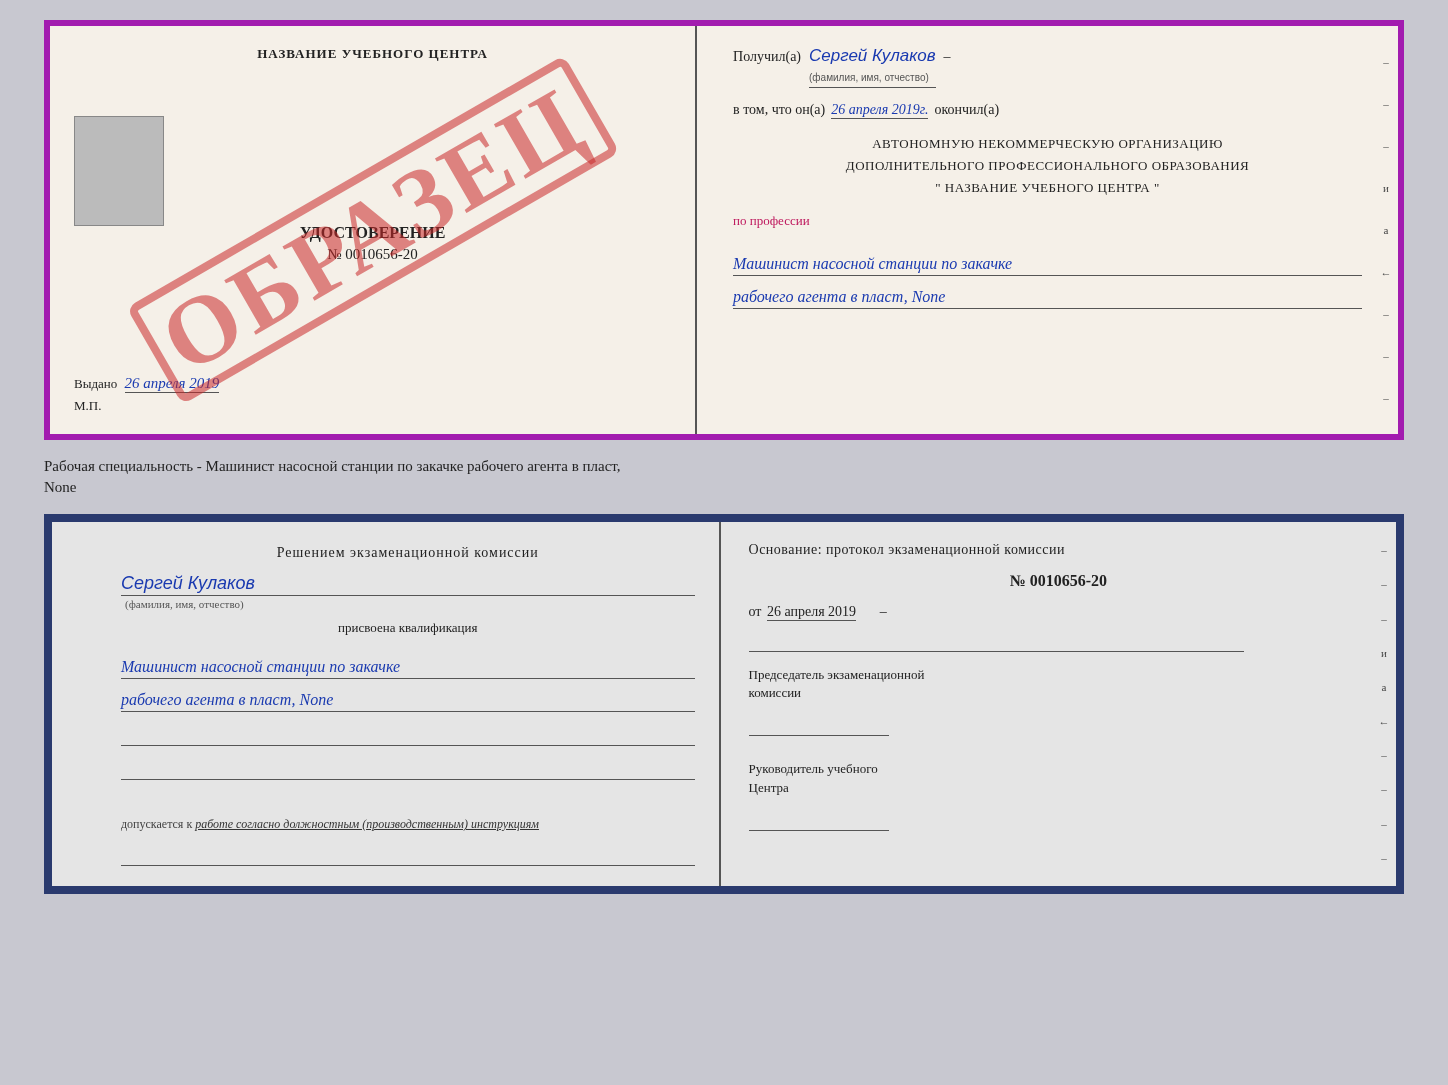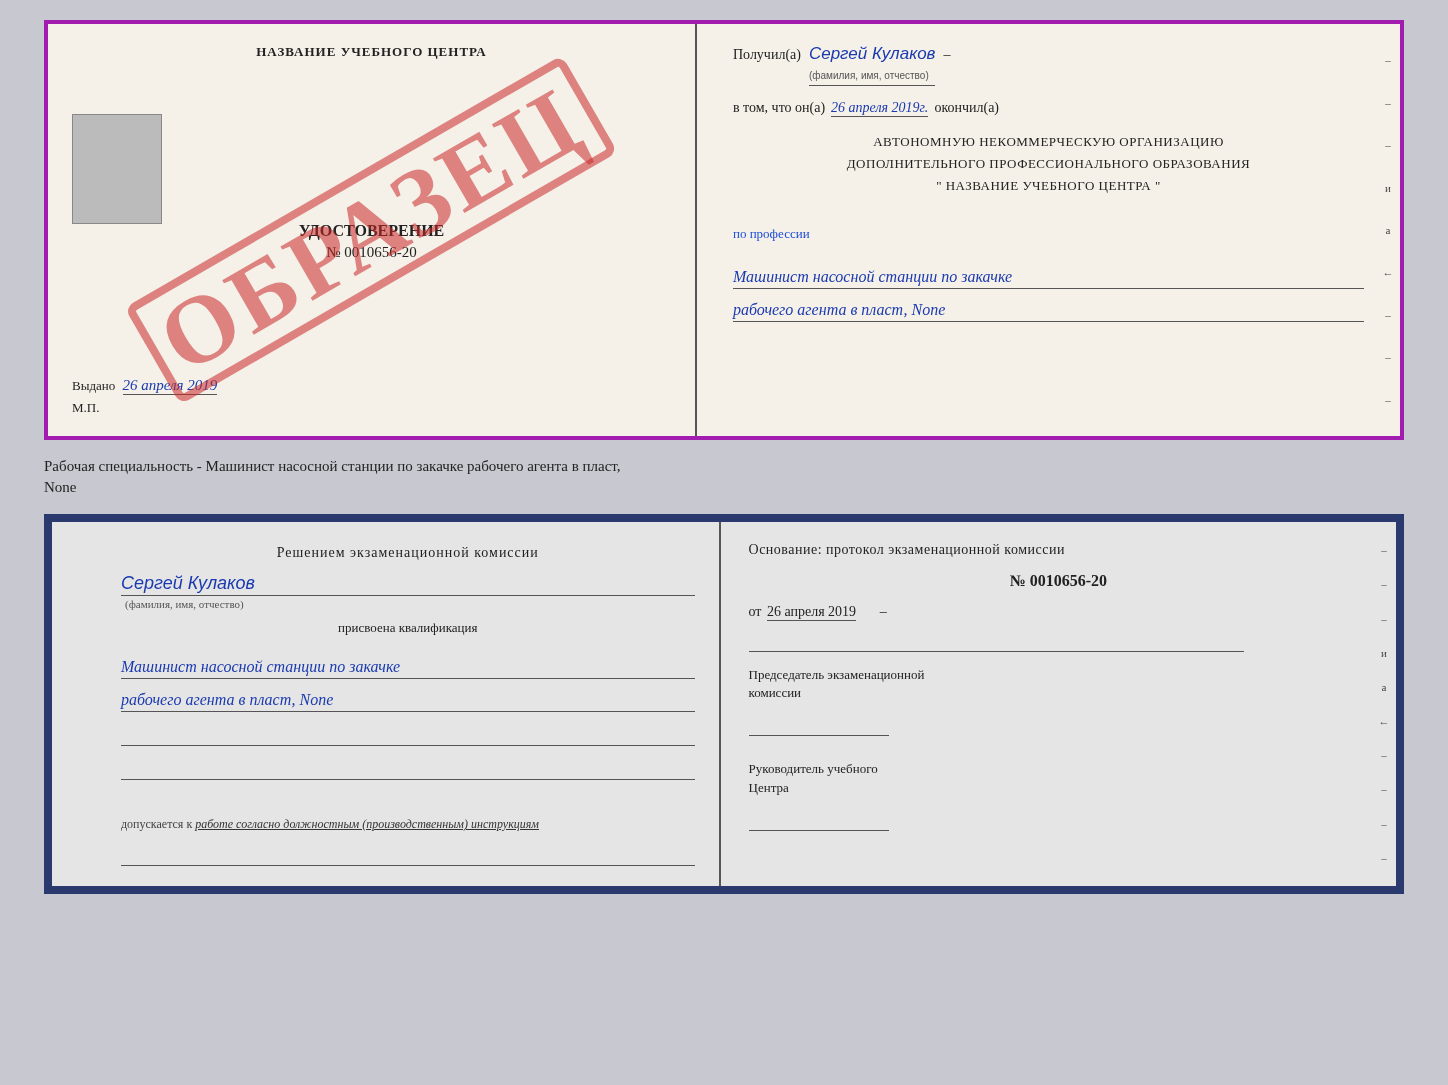--- a/index.html
+++ b/index.html
@@ -12,21 +12,21 @@
       flex-direction: column;
       align-items: center;
       padding: 20px;
       gap: 12px;
     }
 
     
     .document-top {
       width: 1360px;
       background: #f5f0e8;
-      border: 4px solid #a21caf;
+      border: 6px solid #a21caf;
       display: flex;
       min-height: 420px;
       position: relative;
     }
 
     .doc-left {
       width: 48%;
       border-right: 2px solid #555;
       padding: 20px 24px;
       position: relative;
@@ -155,22 +155,21 @@
     .org-block {
       font-size: 13px;
       color: #222;
       text-align: center;
       line-height: 1.7;
       letter-spacing: 0.5px;
     }
 
     .profession-label {
       font-size: 13px;
-      color: #1d4ed8;
-      margin-top: 15px;
+      color: #be185d;
     }
 
     .handwritten-line {
       font-family: 'Comic Sans MS', cursive;
       font-style: italic;
       color: #1a3ab0;
       font-size: 16px;
       border-bottom: 1px solid #555;
       display: block;
       padding-bottom: 2px;

